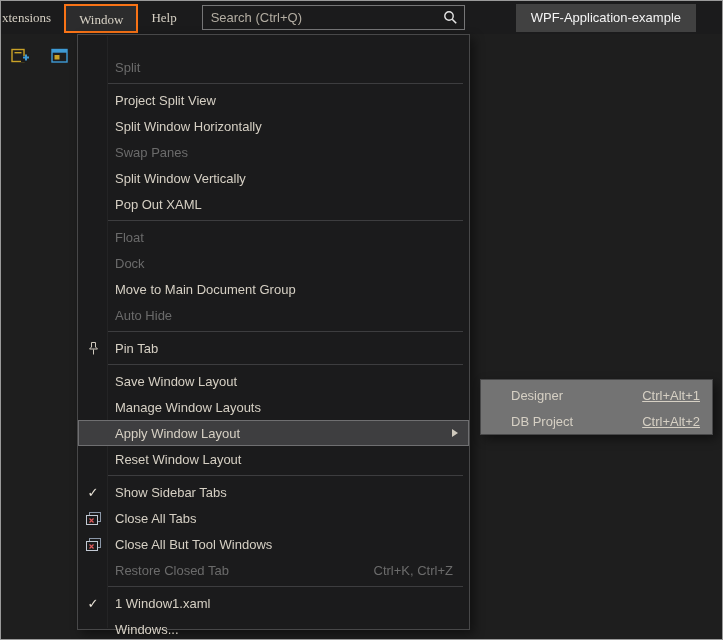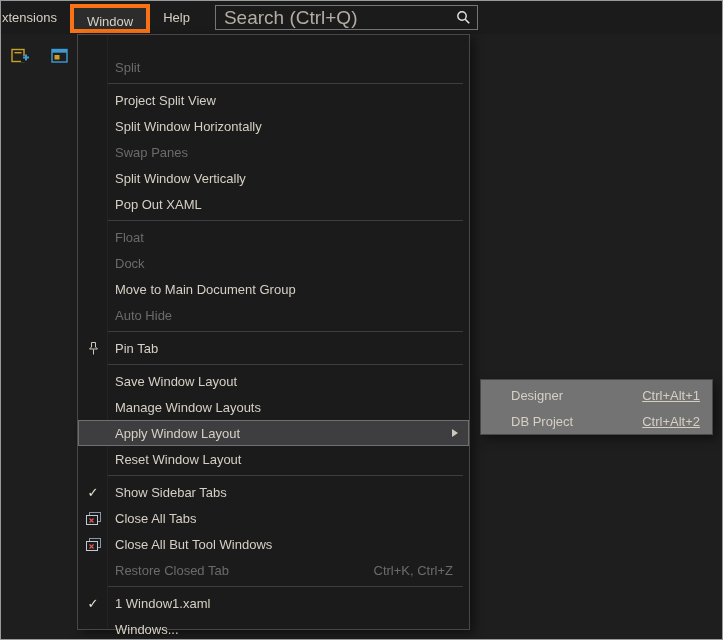--- a/index.html
+++ b/index.html
@@ -10,33 +10,33 @@
     position:relative; width:723px; height:640px;
     background:#1e1e1e; border:1px solid #9a9a9a;
     color:#d6d0c4; font-size:13px; overflow:hidden;
   }
 
   
   .menubar {
     position:absolute; top:0; left:0; right:0; height:33px;
     display:flex; align-items:center; background:#1b1b1c;
   }
-  .mb-item { padding:0 13px; height:29px; line-height:29px; white-space:nowrap; cursor:default; }
+  .mb-item { padding:0 13px; height:29px; line-height:29px; white-space:nowrap; cursor:default;font-family:Liberation Serif, serif; }
   .mb-item.cropped { padding-left:1px; }
   .mb-item.active {
-    background:#2c2c2d; border:4px solid #f97316; line-height:27px; margin-top:1px;
+    background:#2c2c2d; border:2px solid #f97316; line-height:27px; margin-top:1px;
   }
   .search {
     margin-left:12px; width:263px; height:25px;
     border:1px solid #767677; background:#1b1b1c;
     display:flex; align-items:center;
   }
   .search-input {
     flex:1; min-width:0; background:transparent; border:none; outline:none;
-    color:#cfc9bd; font-size:19px; padding:0 8px;
+    color:#cfc9bd; font-size:13px; padding:0 8px;
     font-family:"Liberation Sans", sans-serif;
   }
   .search-input::placeholder { color:#b3ada2; opacity:1; }
   .search-glyph { flex:0 0 26px; display:flex; justify-content:center; align-items:center; }
   .win-title {
     margin-left:auto; margin-right:26px; height:28px; line-height:28px;
     background:#414141; color:#f4f4f4; padding:0 15px; white-space:nowrap;
   }
 
   
@@ -88,20 +88,21 @@
     <div class="search">
       <input class="search-input" placeholder="Search (Ctrl+Q)" style="">
       <span class="search-glyph">
         <svg width="15" height="15" viewBox="0 0 15 15">
           <circle cx="6" cy="6" r="4.2" fill="none" stroke="#e6e6e6" stroke-width="1.4"></circle>
           <line x1="9.2" y1="9.2" x2="13.2" y2="13.2" stroke="#e6e6e6" stroke-width="1.6"></line>
         </svg>
       </span>
     </div>
 
+    <div class="win-title">WPF-Application-example</div>
   </div>
 
   <div class="toolbar">
     <span class="tb-icon">
       <svg width="20" height="18" viewBox="0 0 20 18">
         <rect x="1" y="2.5" width="12" height="12" fill="none" stroke="#c9a227" stroke-width="1.4"></rect>
         <rect x="3.5" y="5" width="7" height="1.4" fill="#c9a227"></rect>
         <path d="M11 9h5v6h-6v-5z" fill="#1b1b1c"></path>
         <path d="M12 10.5h6M15 7.5v6" stroke="#3e9bd6" stroke-width="2"></path>
       </svg>

